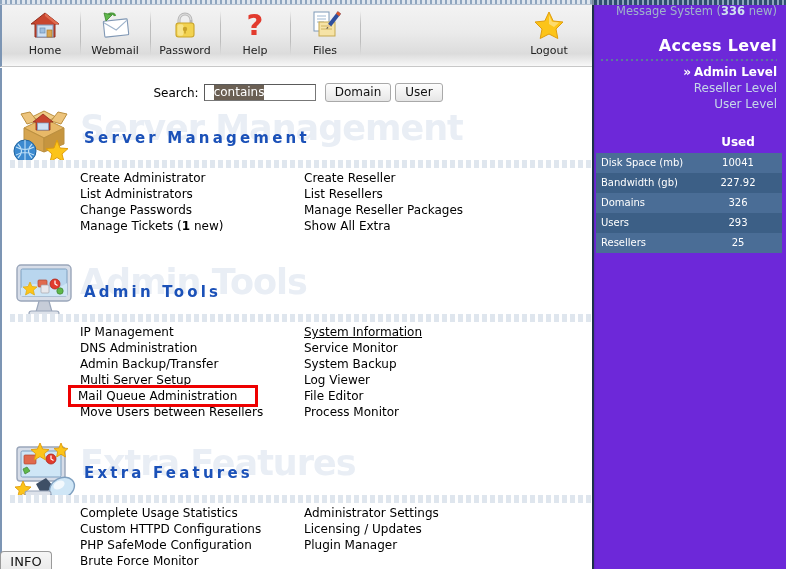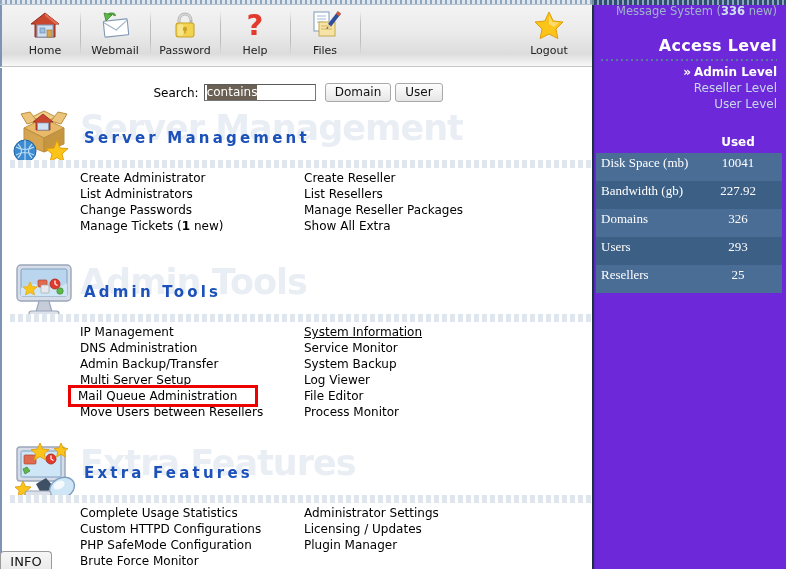--- a/index.html
+++ b/index.html
@@ -102,20 +102,21 @@
     text-align: left;
     padding: 0 2px;
     line-height: 15px;
     font-size: 12px;
     overflow: hidden;
   }
   .search-box .sel {
     background: #6b6054;
     color: #fff;
     padding: 1px 0;
+    margin-left: 7px;
   }
   .btn {
     display: inline-block;
     vertical-align: middle;
     height: 19px;
     line-height: 17px;
     padding: 0 9px;
     font-size: 12px;
     color: #111;
     background: linear-gradient(to bottom, #fdfdfd 0%, #f2f2f2 50%, #e6e6e6 100%);
@@ -294,25 +295,24 @@
   }
   .sb-level .chev { margin-right: 3px; }
 
   .sb-table {
     position: absolute;
     top: 131px; left: 4px;
     width: 186px;
   }
   .sb-row {
     display: flex;
-    height: 28px;
+    height: 20px;
     line-height: 20px;
-    font-size: 13px;
+    font-size: 10px;
     color: #ffffff;
-    font-family: Liberation Serif, serif;
   }
   .sb-row.odd  { background: #4a6d96; }
   .sb-row.even { background: #3c5f86; }
   .sb-row .c-name {
     width: 108px;
     padding-left: 5px;
     white-space: nowrap;
     overflow: hidden;
   }
   .sb-row .c-val {

